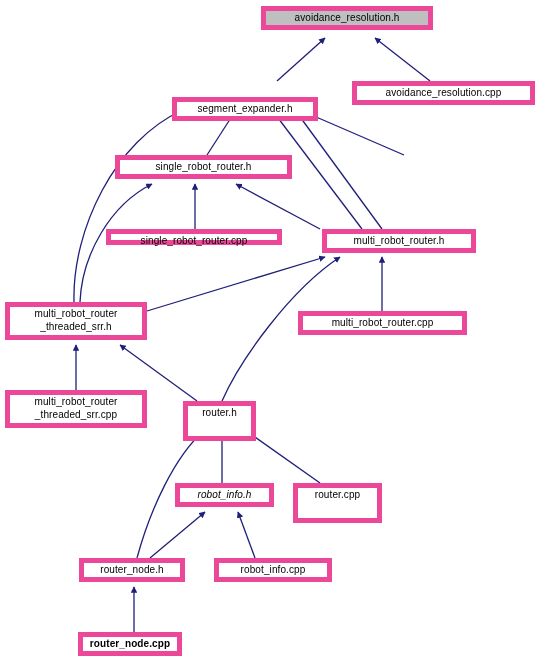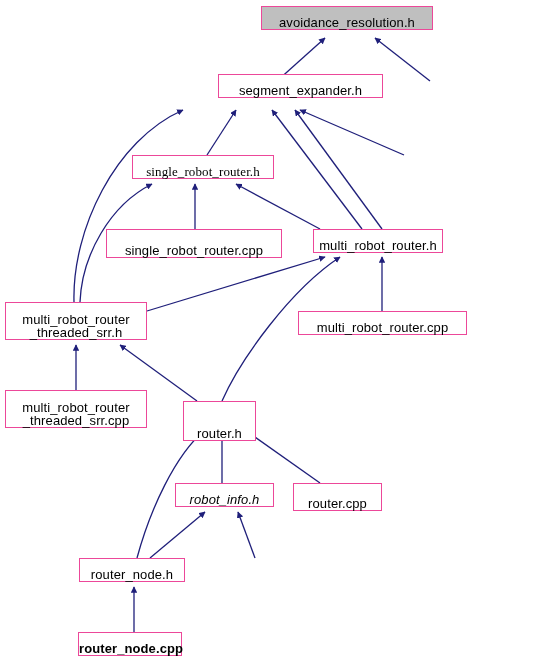--- a/index.html
+++ b/index.html
@@ -19,29 +19,29 @@
     position: absolute;
     left: 0;
     top: 0;
     width: 543px;
     height: 664px;
     pointer-events: none;
   }
   .gnode {
     position: absolute;
     box-sizing: border-box;
-    border: 1px solid #ec4899;
+    border: 5px solid #ec4899;
     background: #ffffff;
     color: #000000;
-    font-size: 13px;
+    font-size: 10px;
     line-height: 13px;
     letter-spacing: 0.1px;
     text-align: center;
     display: flex;
-    align-items: flex-end;
+    align-items: flex-start;
     justify-content: center;
     white-space: pre;
     z-index: 2;
   }
   .gnode.root {
     background: #bfbfbf;
   }
   .gnode .nlabel {
     display: block;
     width: 100%;
@@ -74,27 +74,29 @@
       <path d="M 76,390 L 76,345" fill="none" stroke="#1f1f7a" stroke-width="1.3" marker-end="url(#arrowhead)"></path>
       <path d="M 197,401 L 120,345" fill="none" stroke="#1f1f7a" stroke-width="1.3" marker-end="url(#arrowhead)"></path>
       <path d="M 137,558 C 150,510 175,455 205,430" fill="none" stroke="#1f1f7a" stroke-width="1.3" marker-end="url(#arrowhead)"></path>
       <path d="M 222,483 L 222,430" fill="none" stroke="#1f1f7a" stroke-width="1.3" marker-end="url(#arrowhead)"></path>
       <path d="M 320,483 L 245,430" fill="none" stroke="#1f1f7a" stroke-width="1.3" marker-end="url(#arrowhead)"></path>
       <path d="M 150,558 L 205,512" fill="none" stroke="#1f1f7a" stroke-width="1.3" marker-end="url(#arrowhead)"></path>
       <path d="M 255,558 L 238,512" fill="none" stroke="#1f1f7a" stroke-width="1.3" marker-end="url(#arrowhead)"></path>
       <path d="M 134,632 L 134,587" fill="none" stroke="#1f1f7a" stroke-width="1.3" marker-end="url(#arrowhead)"></path>
     </svg>
 <div class="gnode root" style="left: 261px; top: 6px; width: 172px; height: 24px;"><span class="nlabel">avoidance_resolution.h</span></div>
-    <div class="gnode" style="left: 172px; top: 74px; width: 165px; height: 24px; margin-left: 46px;"><span class="nlabel">segment_expander.h</span></div>
-    <div class="gnode" style="left: 132px; top: 155px; width: 142px; height: 24px; font-family: Liberation Serif, serif;"><span class="nlabel">single_robot_router.h</span></div>
-    <div class="gnode" style="left: 106px; top: 229px; width: 176px; height: 29px;"><span class="nlabel">single_robot_router.cpp</span></div>
-    <div class="gnode" style="left: 313px; top: 229px; width: 130px; height: 24px;"><span class="nlabel">multi_robot_router.h</span></div>
+    <div class="gnode" style="left: 172px; top: 97px; width: 146px; height: 24px;"><span class="nlabel">segment_expander.h</span></div>
+    <div class="gnode" style="left: 352px; top: 81px; width: 183px; height: 24px;"><span class="nlabel">avoidance_resolution.cpp</span></div>
+    <div class="gnode" style="left: 115px; top: 155px; width: 177px; height: 24px;"><span class="nlabel">single_robot_router.h</span></div>
+    <div class="gnode" style="left: 106px; top: 229px; width: 176px; height: 16px;"><span class="nlabel">single_robot_router.cpp</span></div>
+    <div class="gnode" style="left: 322px; top: 229px; width: 154px; height: 24px;"><span class="nlabel">multi_robot_router.h</span></div>
     <div class="gnode" style="left: 5px; top: 302px; width: 142px; height: 38px;"><span class="nlabel">multi_robot_router
 _threaded_srr.h</span></div>
     <div class="gnode" style="left: 298px; top: 311px; width: 169px; height: 24px;"><span class="nlabel">multi_robot_router.cpp</span></div>
     <div class="gnode" style="left: 5px; top: 390px; width: 142px; height: 38px;"><span class="nlabel">multi_robot_router
 _threaded_srr.cpp</span></div>
     <div class="gnode" style="left: 183px; top: 401px; width: 73px; height: 40px;"><span class="nlabel">router.h</span></div>
     <div class="gnode" style="left: 175px; top: 483px; width: 99px; height: 24px; font-style: italic;"><span class="nlabel">robot_info.h</span></div>
-    <div class="gnode" style="left: 293px; top: 483px; width: 89px; height: 28px;"><span class="nlabel">router.cpp</span></div>
+    <div class="gnode" style="left: 293px; top: 483px; width: 89px; height: 40px;"><span class="nlabel">router.cpp</span></div>
     <div class="gnode" style="left: 79px; top: 558px; width: 106px; height: 24px;"><span class="nlabel">router_node.h</span></div>
+    <div class="gnode" style="left: 214px; top: 558px; width: 118px; height: 24px;"><span class="nlabel">robot_info.cpp</span></div>
     <div class="gnode" style="left: 78px; top: 632px; width: 104px; height: 24px; font-weight: bold;"><span class="nlabel">router_node.cpp</span></div>
   </div>
 
 </body></html>

